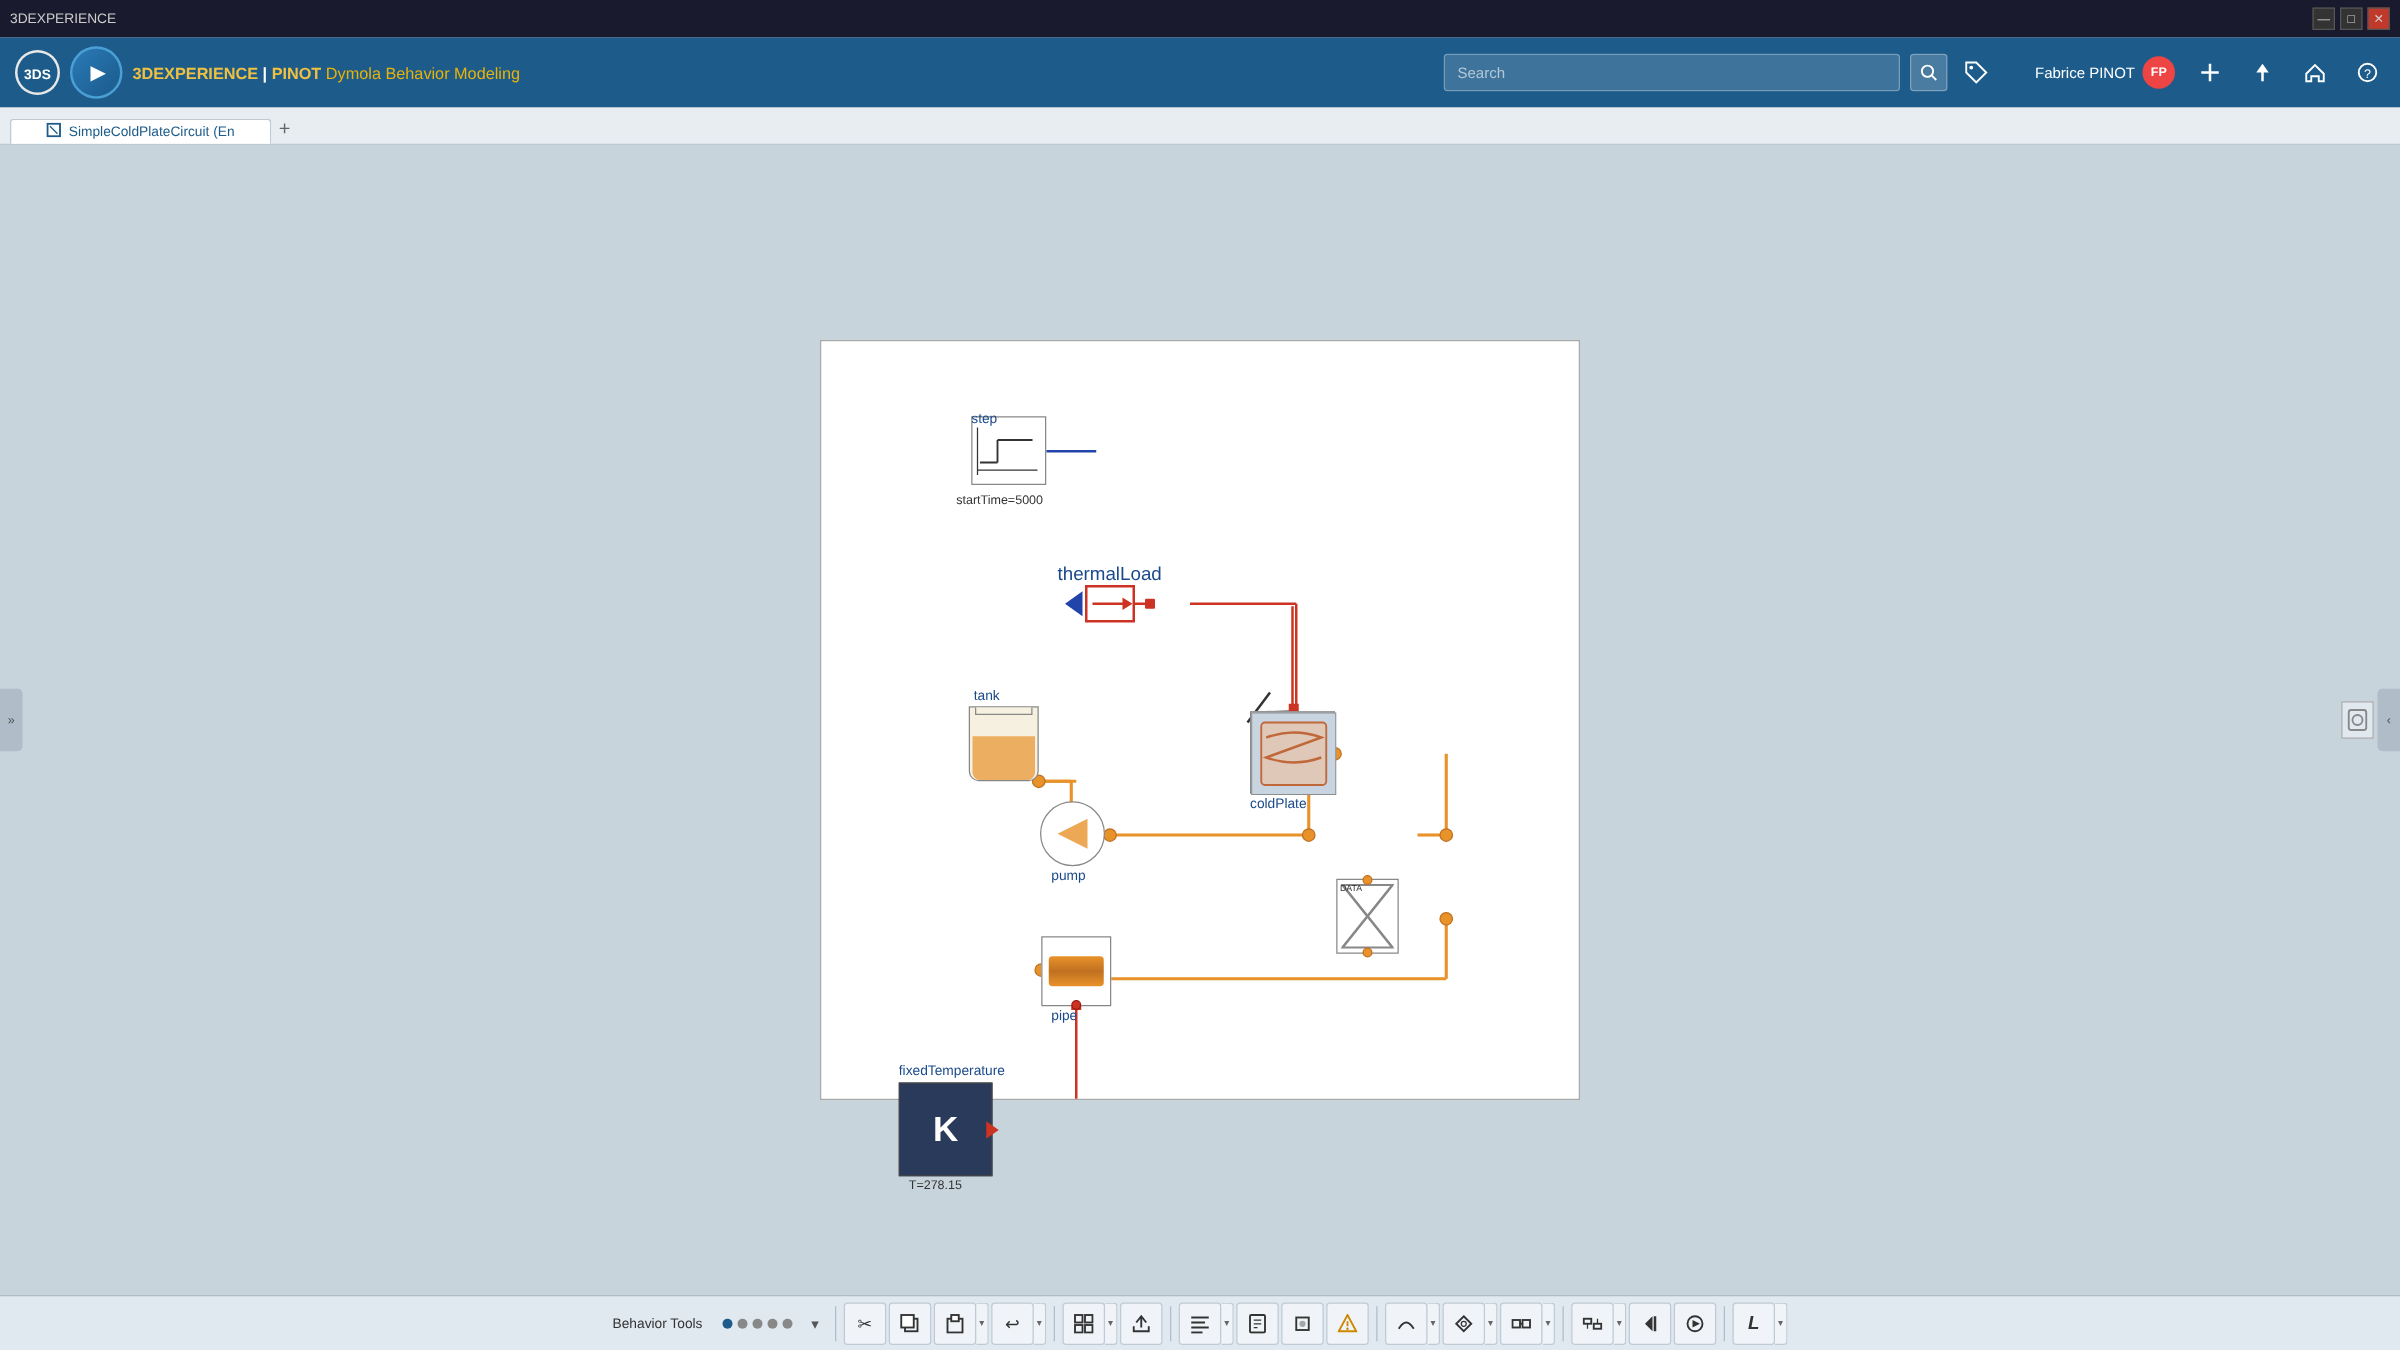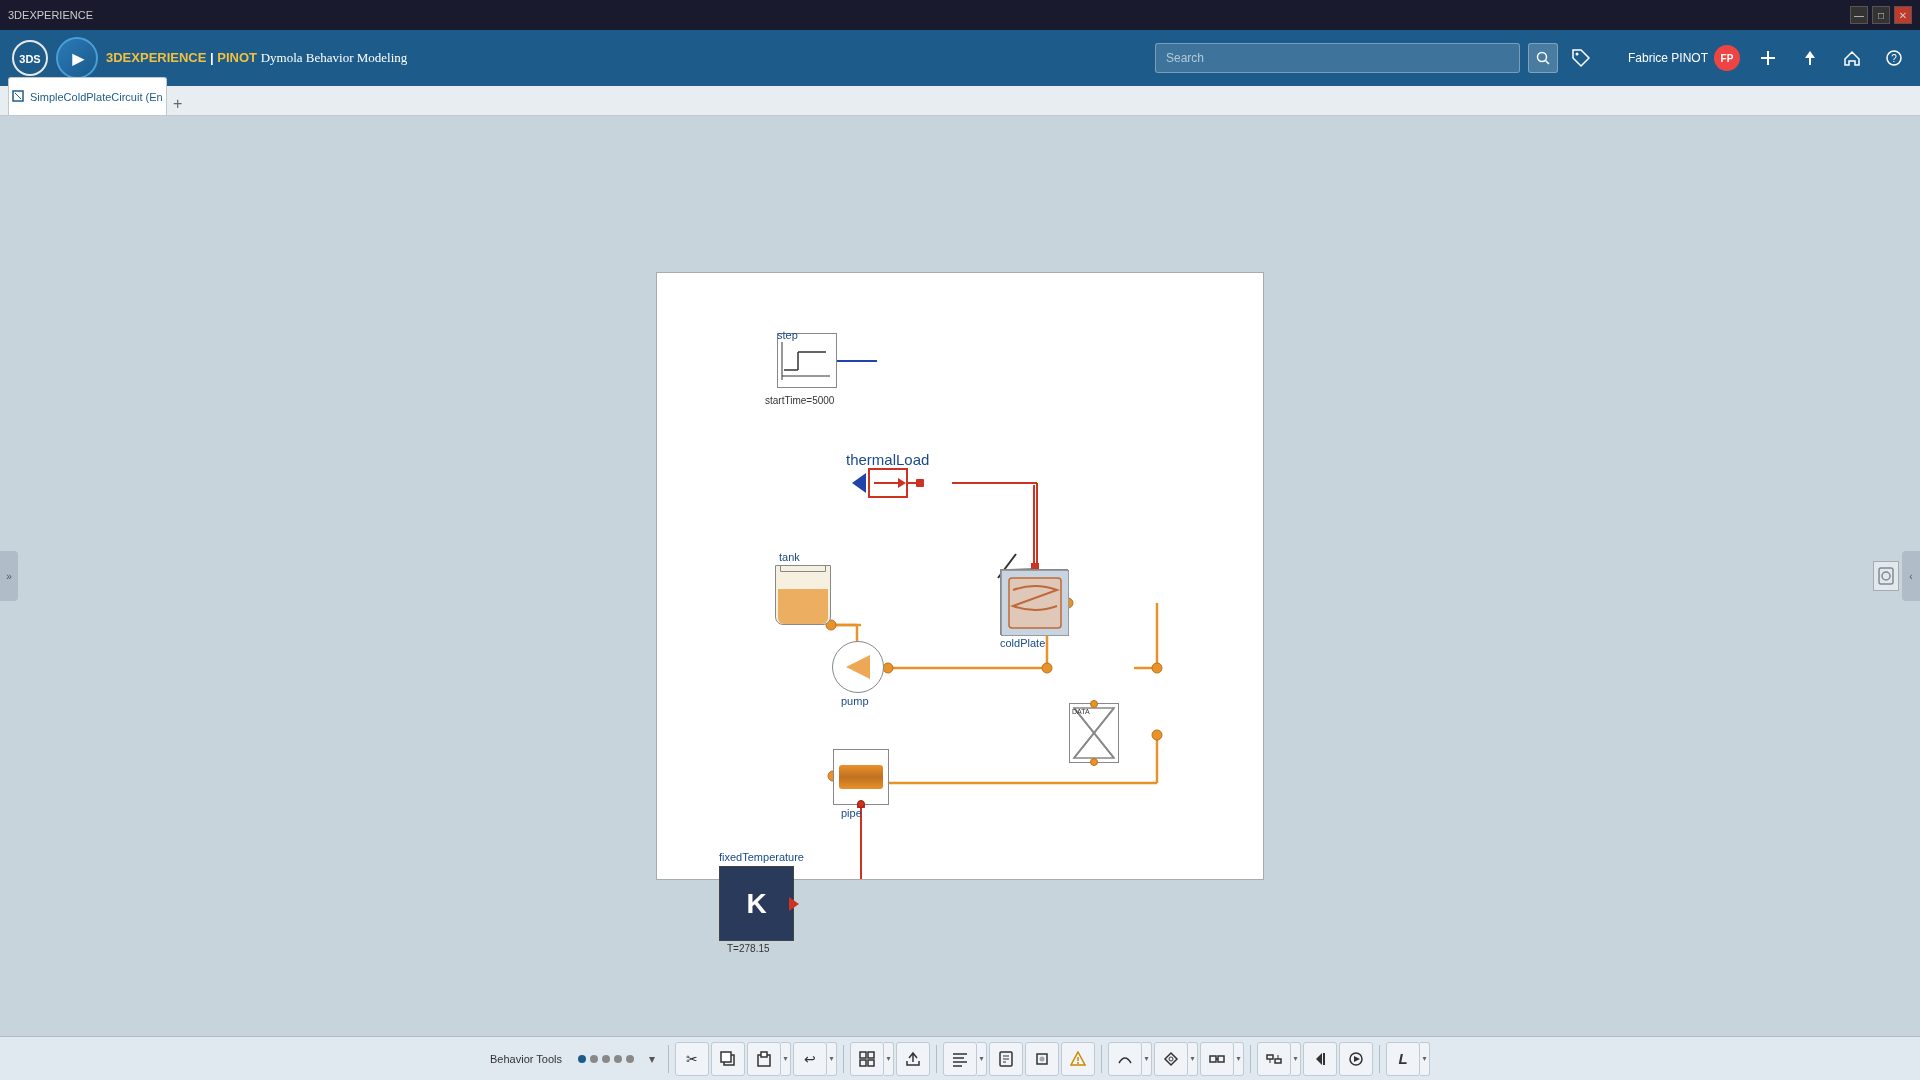--- a/index.html
+++ b/index.html
@@ -37,21 +37,21 @@
     #nav-right { display: flex; align-items: center; gap: 14px; color: white; font-size: 12px; margin-left: 20px; }
     .nav-icon-btn { width: 28px; height: 28px; display: flex; align-items: center; justify-content: center; cursor: pointer; color: white; font-size: 16px; }
     #user-info { display: flex; align-items: center; gap: 6px; color: white; font-size: 12px; }
     #user-avatar { width: 26px; height: 26px; background: #ef4444; border-radius: 50%; display: flex; align-items: center; justify-content: center; font-size: 10px; color: white; font-weight: bold; }
 
     
     #tabbar {
       width: 100%; height: 30px; background: #e8edf2;
       display: flex; align-items: flex-end; padding: 0 8px; border-bottom: 1px solid #c0c8d0;
     }
-    .tab { height: 38px; padding: 0 3px; background: white; border: 1px solid #c0c8d0; border-bottom: none; border-radius: 3px 3px 0 0; display: flex; align-items: center; gap: 6px; font-size: 11px; color: #1d5c8a; cursor: pointer; }
+    .tab { height: 20px; padding: 0 28px; background: white; border: 1px solid #c0c8d0; border-bottom: none; border-radius: 3px 3px 0 0; display: flex; align-items: center; gap: 6px; font-size: 11px; color: #1d5c8a; cursor: pointer; }
     .tab-icon { font-size: 10px; color: #1d5c8a; }
     .tab-add { width: 22px; height: 22px; background: transparent; border: none; color: #666; font-size: 16px; cursor: pointer; display: flex; align-items: center; justify-content: center; }
 
     
     #main { display: flex; width: 100%; height: calc(1080px - 30px - 56px - 30px - 44px); background: #c8d4dc; position: relative; }
 
     
     #left-collapse { width: 18px; height: 50px; background: #b0bcc8; position: absolute; left: 0; top: 50%; transform: translateY(-50%); display: flex; align-items: center; justify-content: center; cursor: pointer; border-radius: 0 4px 4px 0; font-size: 10px; color: #555; z-index: 10; }
     #right-collapse { width: 18px; height: 50px; background: #b0bcc8; position: absolute; right: 0; top: 50%; transform: translateY(-50%); display: flex; align-items: center; justify-content: center; cursor: pointer; border-radius: 4px 0 0 4px; font-size: 10px; color: #555; z-index: 10; }
     #right-panel-mini { width: 28px; position: absolute; right: 20px; top: 50%; transform: translateY(-50%); display: flex; flex-direction: column; align-items: center; gap: 4px; }
@@ -151,21 +151,21 @@
       <svg width="34" height="34" viewBox="0 0 34 34">
         <circle cx="17" cy="17" r="16" fill="#1d5c8a"></circle>
         <text x="17" y="22" text-anchor="middle" font-size="11" fill="white" font-weight="bold">3DS</text>
       </svg>
     </div>
     <div id="play-btn"></div>
     <div id="brand-text">
       <span>3DEXPERIENCE</span>
       <span style="color:white;">|</span>
       <span>PINOT</span>
-      <span style="color:#ffffff;font-weight:normal;font-family:Liberation Serif, serif;">Dymola Behavior Modeling</span>
+      <span style="color:#eab308;font-weight:normal;">Dymola Behavior Modeling</span>
     </div>
   </div>
 
   <div id="search-area">
     <input id="search-box" type="text" placeholder="Search" style="">
     <div id="search-btn">
       <svg width="14" height="14" viewBox="0 0 14 14">
           <circle cx="6" cy="6" r="4.5" stroke="white" stroke-width="1.5" fill="none"></circle>
           <line x1="9.5" y1="9.5" x2="13" y2="13" stroke="white" stroke-width="1.5"></line>
         </svg>

